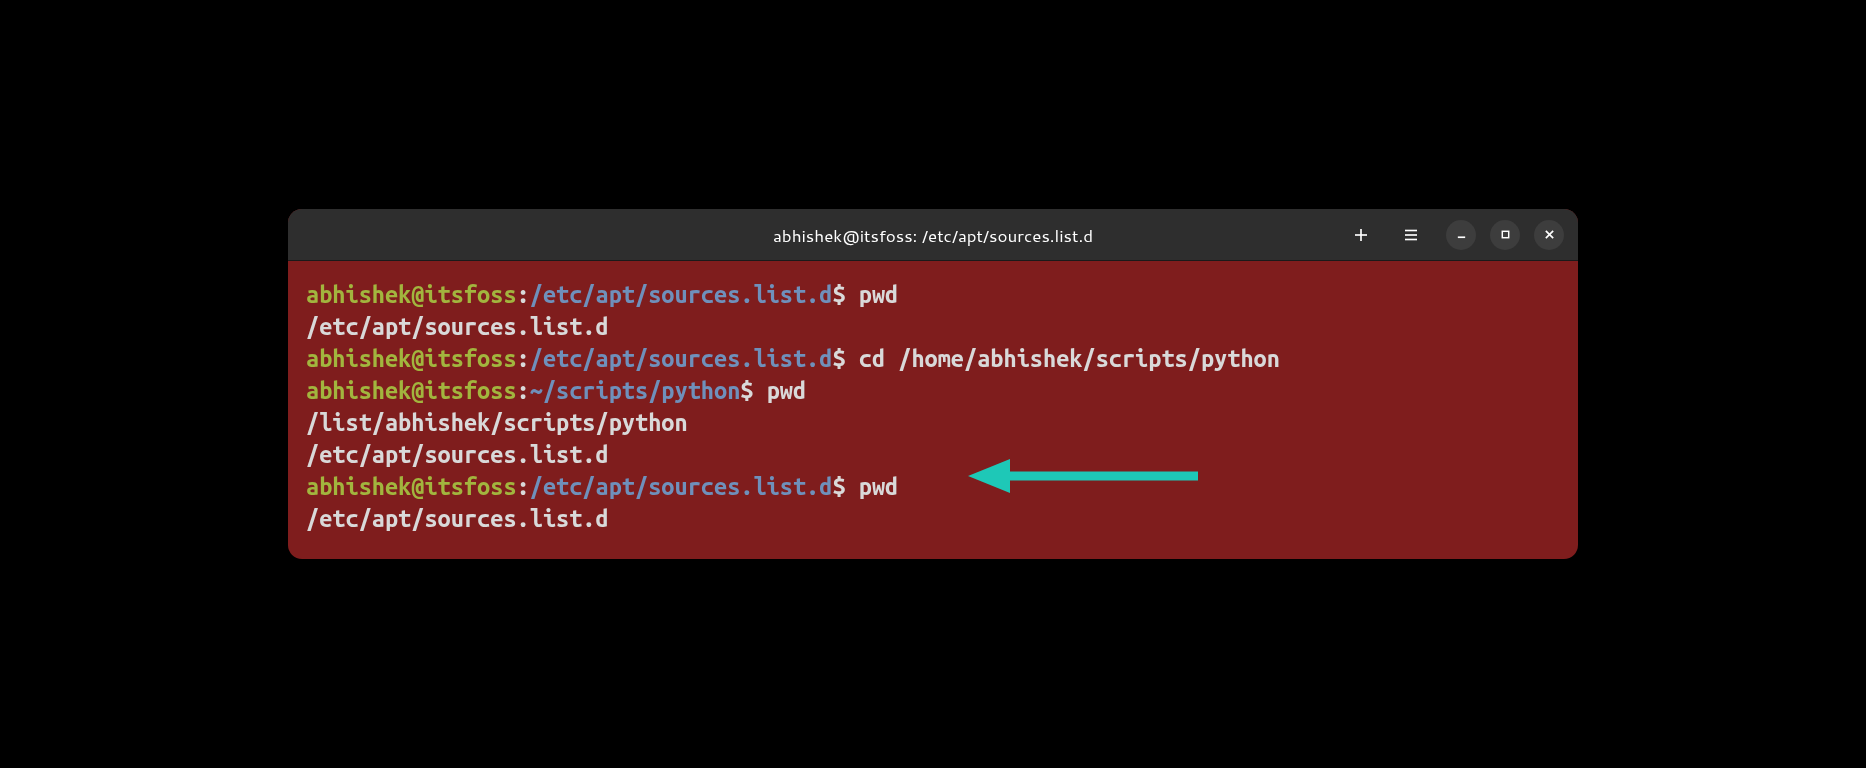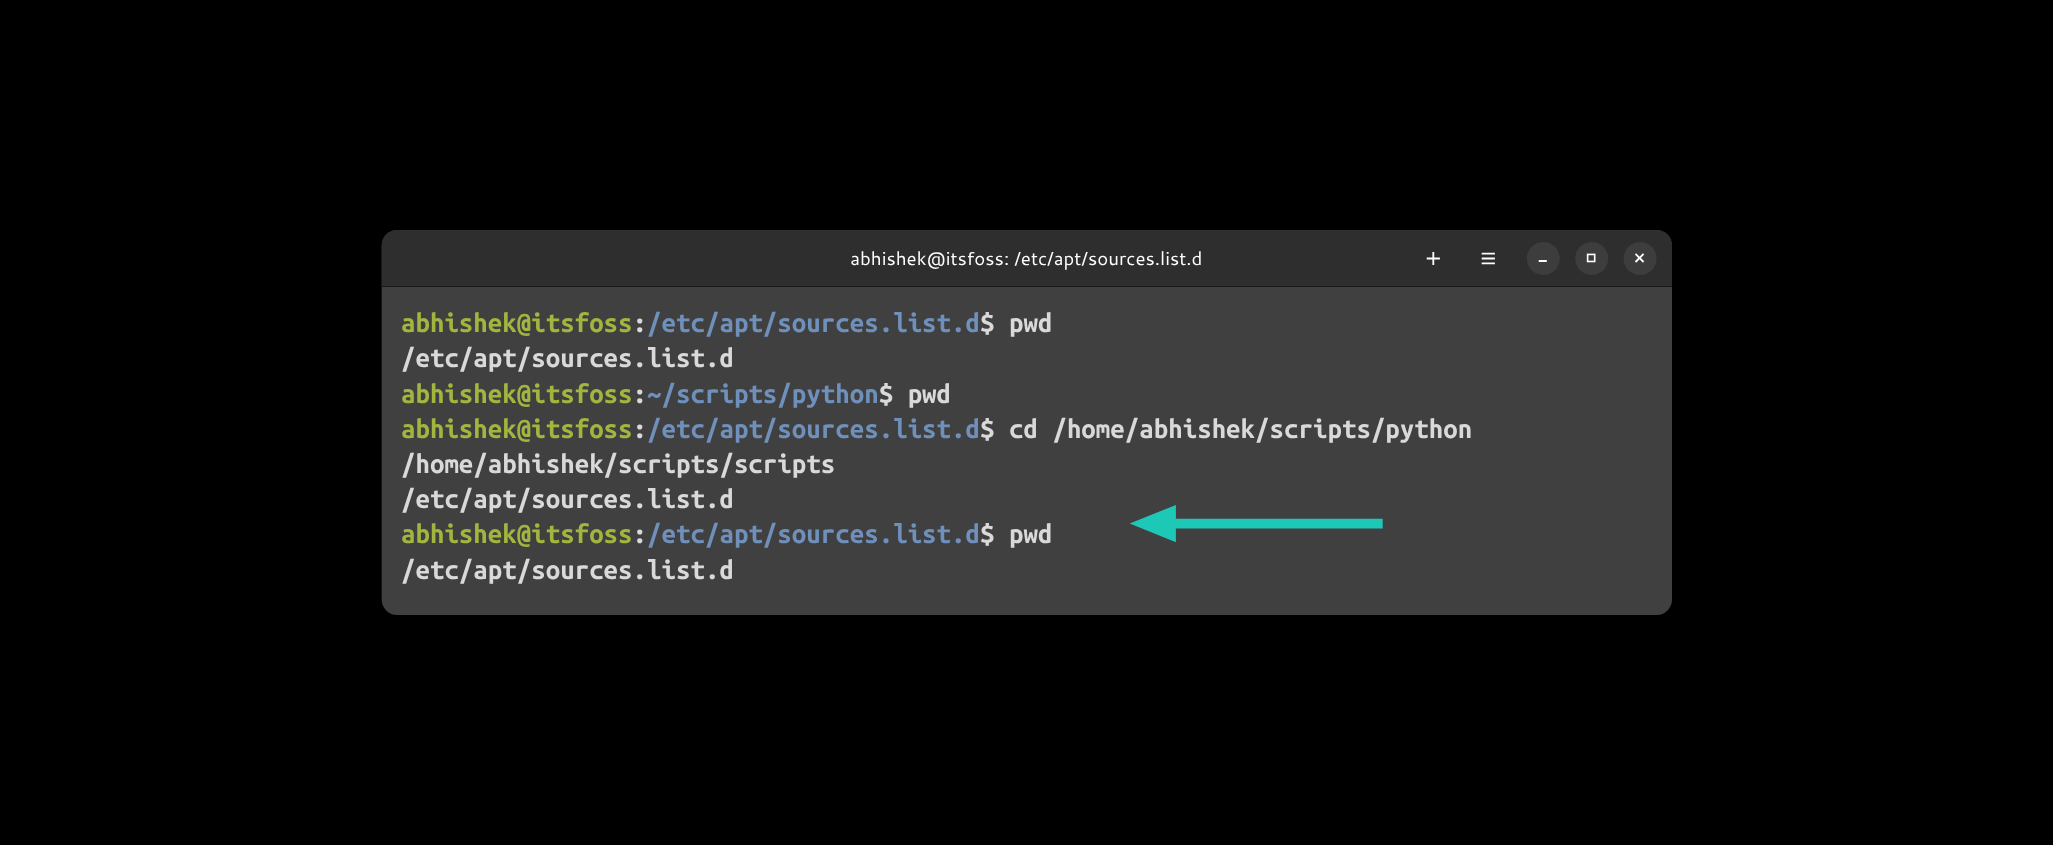--- a/index.html
+++ b/index.html
@@ -13,22 +13,22 @@
       width: 1866px;
       height: 768px;
       display: flex;
       align-items: center;
       justify-content: center;
       font-family: 'Cantarell', 'Ubuntu', sans-serif;
       overflow: hidden;
     }
 
     .terminal-window {
-      width: 1173px;
-      background: #404040;
+      width: 1290px;
+      background: #7f1d1d;
       border-radius: 14px;
       overflow: visible;
       box-shadow: 0 10px 40px rgba(0, 0, 0, 0.5);
       position: relative;
     }
 
     .titlebar {
       height: 52px;
       background: #2e2e2e;
       border-top-left-radius: 14px;
@@ -194,23 +194,23 @@
             <line x1="10" y1="2" x2="2" y2="10"></line>
           </svg>
         </div>
       </div>
     </div>
   </div>
 
   <div class="terminal-body">
     <div class="line"><span class="user-host">abhishek@itsfoss</span><span class="sep">:</span><span class="path">/etc/apt/sources.list.d</span><span class="dollar">$</span><span class="cmd"> pwd</span></div>
     <div class="line output">/etc/apt/sources.list.d</div>
+    <div class="line"><span class="user-host">abhishek@itsfoss</span><span class="sep">:</span><span class="path">/etc/apt/sources.list.d</span><span class="dollar">$</span><span class="cmd"> cd /home/abhishek/scripts/python</span></div>
     <div class="line"><span class="user-host">abhishek@itsfoss</span><span class="sep">:</span><span class="path">~/scripts/python</span><span class="dollar">$</span><span class="cmd"> pwd</span></div>
-    <div class="line"><span class="user-host">abhishek@itsfoss</span><span class="sep">:</span><span class="path">/etc/apt/sources.list.d</span><span class="dollar">$</span><span class="cmd"> cd /home/abhishek/scripts/python</span></div>
-    <div class="line output">/home/abhishek/scripts/scripts</div>
+    <div class="line output">/list/abhishek/scripts/python</div>
     <div class="line output">/etc/apt/sources.list.d</div>
     <div class="line"><span class="user-host">abhishek@itsfoss</span><span class="sep">:</span><span class="path">/etc/apt/sources.list.d</span><span class="dollar">$</span><span class="cmd"> pwd</span></div>
     <div class="line output">/etc/apt/sources.list.d</div>
   </div>
 
   <div class="arrow-annotation">
     <svg viewBox="0 0 240 40">
       <line x1="35" y1="20" x2="230" y2="20" stroke="#1ec8b7" stroke-width="9"></line>
       <polygon points="0,20 42,3 42,37" fill="#1ec8b7"></polygon>
     </svg>

